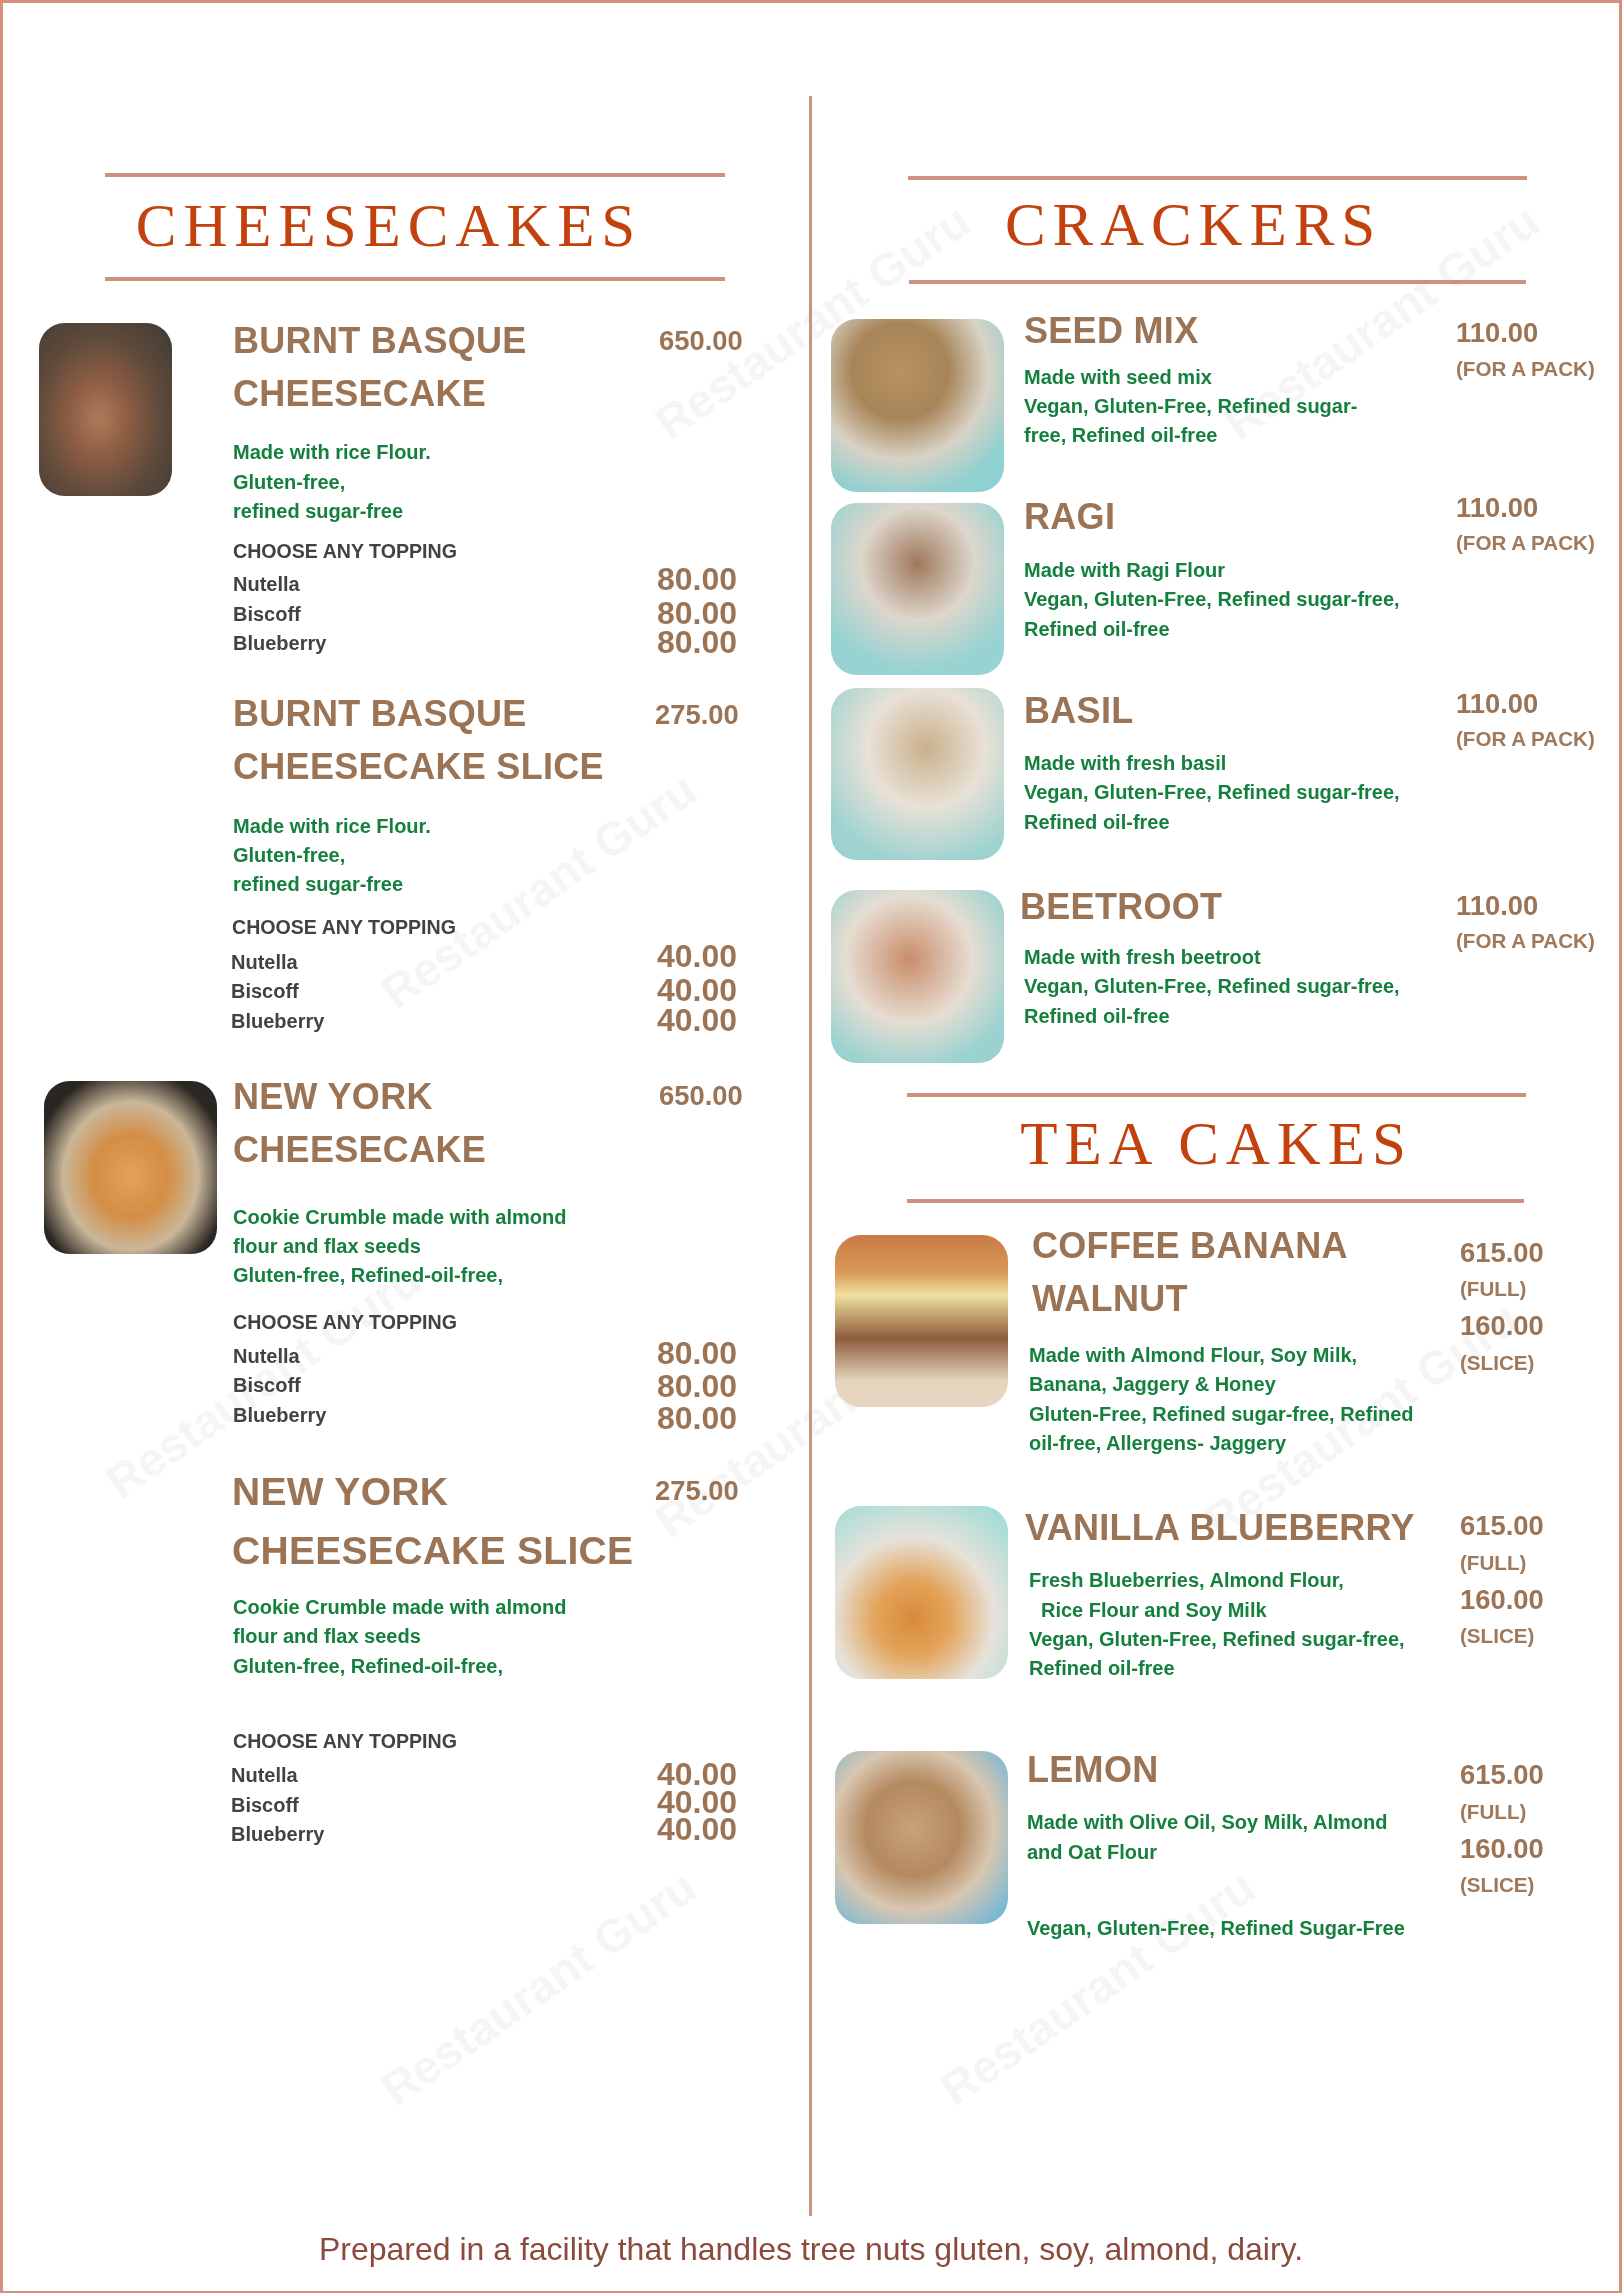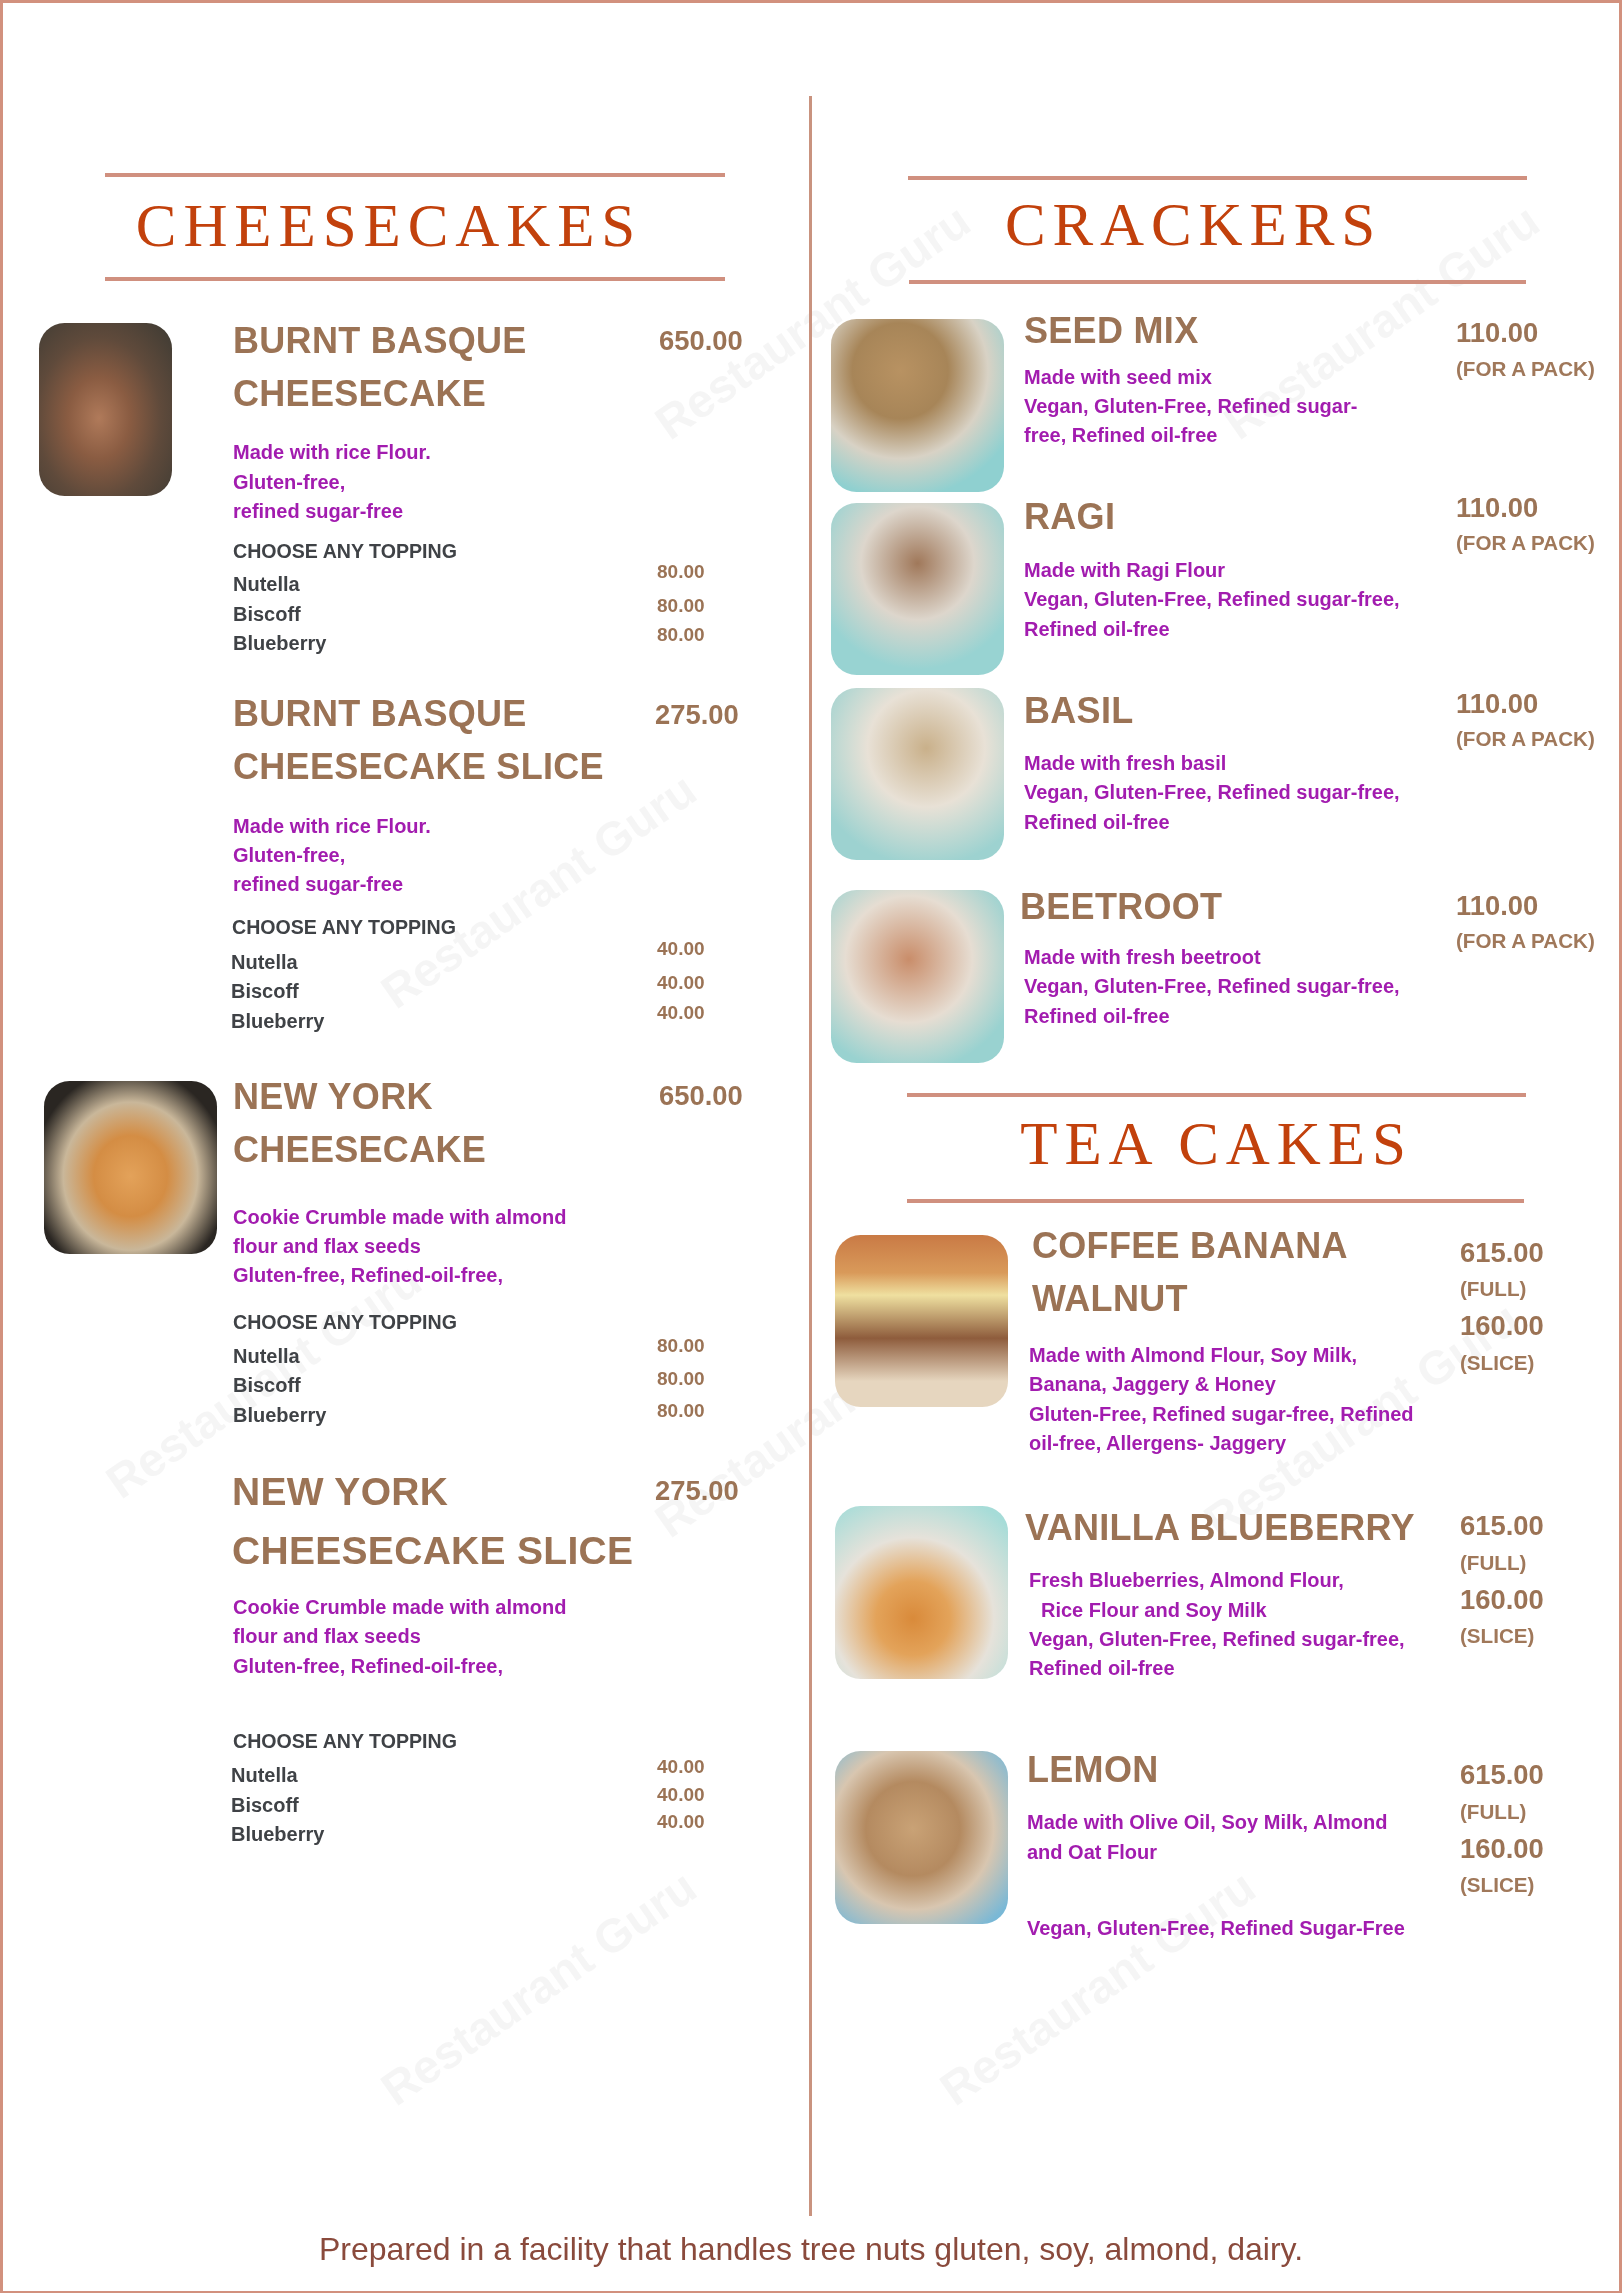--- a/index.html
+++ b/index.html
@@ -6,24 +6,24 @@
   html, body { width: 1622px; height: 2294px; background: #ffffff; overflow: hidden; }
   body { position: relative; font-family: "Liberation Sans", sans-serif; }
   .frame { position: absolute; left: 0; top: 0; width: 1622px; height: 2294px; border: 3.9px solid #d2917e; }
   .divider { position: absolute; left: 809px; top: 96px; width: 2.9px; height: 2120px; background: #c9937f; }
   .hline { position: absolute; height: 3.9px; background: #d0907f; }
   .section-title { position: absolute; font-family: "Liberation Serif", serif; color: #c2410c; font-size: 61px; letter-spacing: 6.9px; text-align: center; white-space: nowrap; }
   .thumb { position: absolute; border-radius: 25.5px; overflow: hidden; }
   .item-name { position: absolute; color: #9b7355; font-weight: bold; font-size: 36px; line-height: 53px; letter-spacing: 0.3px; white-space: nowrap; }
   .price { position: absolute; color: #9b7355; font-weight: bold; font-size: 27.4px; white-space: nowrap; }
   .unit { position: absolute; color: #a0785a; font-weight: bold; font-size: 20.6px; white-space: nowrap; }
-  .desc { position: absolute; color: #a21caf; font-weight: bold; font-size: 20px; line-height: 29px; white-space: nowrap; }
+  .desc { position: absolute; color: #15803d; font-weight: bold; font-size: 20px; line-height: 29px; white-space: nowrap; }
   .topping-head { position: absolute; color: #3f4246; font-weight: bold; font-size: 19.6px; white-space: nowrap; }
   .topping { position: absolute; color: #3f4246; font-weight: bold; font-size: 20px; white-space: nowrap; }
-  .tprice { position: absolute; color: #9b7355; font-weight: bold; font-size: 19px; white-space: nowrap; }
+  .tprice { position: absolute; color: #9b7355; font-weight: bold; font-size: 32px; white-space: nowrap; }
   .footer { position: absolute; left: 0; width: 1622px; top: 2231px; text-align: center; color: #8a4a3c; font-size: 32px; white-space: nowrap; }
   .wm { position: absolute; color: rgba(200,200,200,0.18); font-size: 47px; font-weight: bold; transform: rotate(-35deg); white-space: nowrap; pointer-events: none; }
   
   .ph-basque { background: radial-gradient(ellipse at 45% 55%, #b07a5a 0%, #8a5c42 30%, #5f4a3b 60%, #3c3a33 100%); }
   .ph-ny { background: radial-gradient(ellipse at 50% 55%, #e3a25a 0%, #d48d44 30%, #c9b79a 55%, #2a2622 80%); }
   .ph-seed { background: radial-gradient(circle at 40% 30%, #b89262 0%, #a78558 30%, #d8d2c5 55%, #8fd0d0 80%); }
   .ph-ragi { background: radial-gradient(circle at 50% 35%, #a0785a 0%, #ddd6cc 40%, #98d3d2 75%); }
   .ph-basil { background: radial-gradient(circle at 55% 35%, #c9b08a 0%, #e8e1d6 40%, #9dd2d0 80%); }
   .ph-beet { background: radial-gradient(circle at 45% 40%, #c98d6a 0%, #e6ddd2 45%, #99d2d0 80%); }
   .ph-coffee { background: linear-gradient(180deg, #c97a45 0%, #d99a5a 22%, #efe0a0 35%, #8e5c3c 60%, #e6d6bf 85%); }

